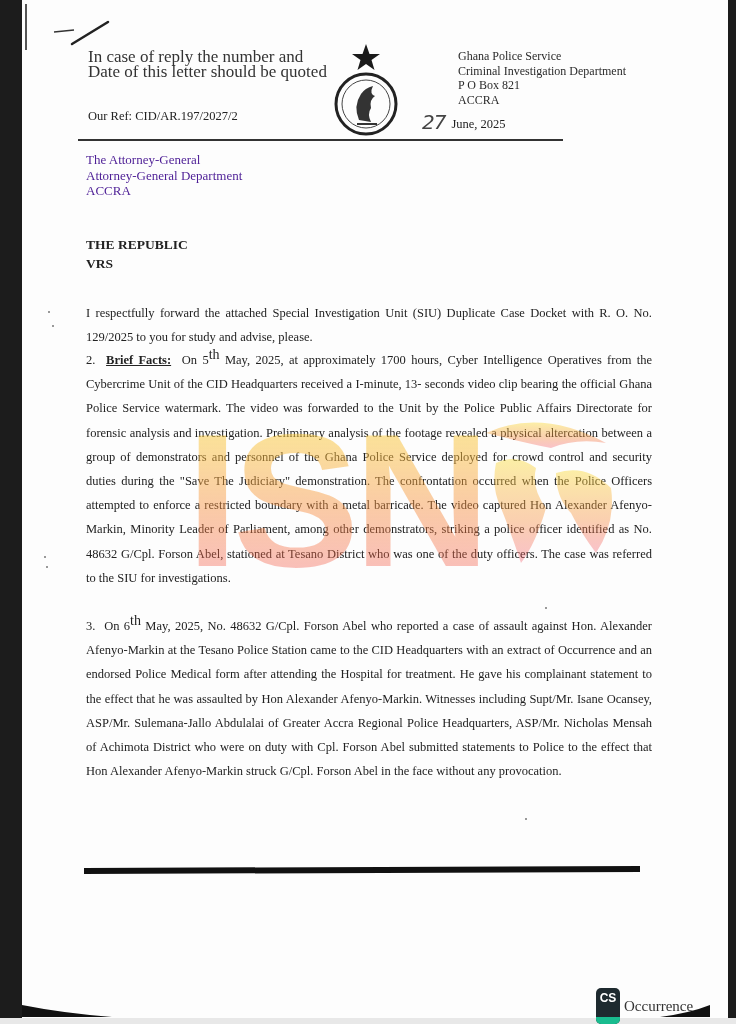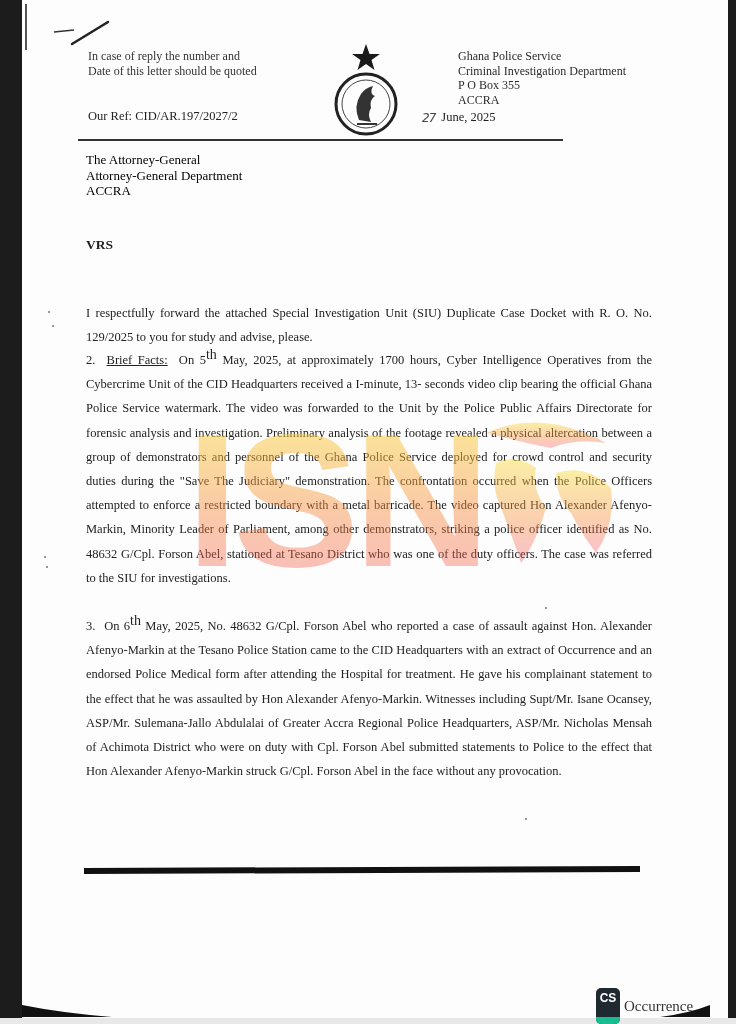--- a/index.html
+++ b/index.html
@@ -10,39 +10,39 @@
       color: #1a1a1a;
     }
     .left-edge { position: absolute; left: 0; top: 0; width: 22px; height: 1024px; background: #1c1c1c; }
     .right-edge { position: absolute; left: 728px; top: 0; width: 8px; height: 1024px; background: #1c1c1c; }
     .bottom-band { position: absolute; left: 0; top: 1018px; width: 736px; height: 6px; background: #e8e8e8; }
     .page { position: absolute; left: 22px; top: 0; width: 706px; height: 1018px; background: #fdfdfd; }
 
     .scan-mark { position: absolute; left: 25px; top: 4px; width: 2px; height: 46px; background: #555; }
     .pen-tick { position: absolute; left: 52px; top: 18px; }
 
-    .reply-note { position: absolute; left: 88px; top: 49px; font-size: 12px; line-height: 15px; color: #333; }
+    .reply-note { position: absolute; left: 88px; top: 49px; font-size: 17px; line-height: 15px; color: #333; }
     .our-ref { position: absolute; left: 88px; top: 109px; font-size: 12.5px; color: #222; }
 
     .crest { position: absolute; left: 331px; top: 42px; width: 70px; height: 96px; }
 
     .sender { position: absolute; left: 458px; top: 49px; font-size: 12px; line-height: 14.5px; color: #2a2a2a; }
     .date-line { position: absolute; left: 422px; top: 110px; font-size: 12.5px; color: #222; }
-    .date-day { font-family: "DejaVu Sans", sans-serif; font-size: 12px; font-style: italic; color: #444; margin-right: 6px; vertical-align: -1px; letter-spacing: -1px; }
+    .date-day { font-family: "DejaVu Sans", sans-serif; font-size: 20px; font-style: italic; color: #444; margin-right: 6px; vertical-align: -1px; letter-spacing: -1px; }
 
     .header-rule { position: absolute; left: 78px; top: 139px; width: 485px; height: 2px; background: #333; }
 
-    .recipient { position: absolute; left: 86px; top: 152px; font-size: 13px; line-height: 15.5px; color: #000000; }
+    .recipient { position: absolute; left: 86px; top: 152px; font-size: 13px; line-height: 15.5px; color: #4c1d95; }
 
     .case-title { position: absolute; left: 86px; top: 235px; font-size: 13.5px; font-weight: bold; line-height: 19px; color: #222; }
     .case-title .defendant { text-decoration: underline; }
 
     .para { position: absolute; left: 86px; width: 566px; font-size: 12.5px; line-height: 24.2px; color: #222; text-align: justify; }
     .para sup { font-size: 14px; line-height: 0; }
-    .para .heading { font-weight: normal; text-decoration: underline; }
+    .para .heading { font-weight: bold; text-decoration: underline; }
     .p1 { top: 301px; }
     .p2 { top: 348px; }
     .p3 { top: 614px; }
 
     .watermark { position: absolute; left: 186px; top: 405px; width: 440px; height: 190px; pointer-events: none; }
     .wm-letters {
       position: absolute; left: 0; top: 0; font-family: "Liberation Sans", sans-serif; font-weight: bold;
       font-size: 190px; line-height: 190px; letter-spacing: -6px;
       background: linear-gradient(to bottom, rgba(250,220,60,0.55), rgba(246,140,60,0.45) 55%, rgba(240,60,80,0.35));
       -webkit-background-clip: text; background-clip: text; color: transparent;
@@ -85,36 +85,37 @@
   <polygon points="35,2 38.5,12 49,12 40.5,18 43.5,28 35,22 26.5,28 29.5,18 21,12 31.5,12" fill="#1a1a1a"></polygon>
   <circle cx="35" cy="62" r="30" fill="none" stroke="#222" stroke-width="3"></circle>
   <circle cx="35" cy="62" r="24" fill="none" stroke="#444" stroke-width="1"></circle>
   <path d="M28 78 Q22 64 30 52 Q34 46 42 44 Q38 52 44 54 Q38 58 40 66 Q36 72 40 80 Z" fill="#333"></path>
   <path d="M26 82 L46 82" stroke="#333" stroke-width="2"></path>
 </svg>
 
 <div class="sender">
   <div>Ghana Police Service</div>
   <div>Criminal Investigation Department</div>
-  <div>P O Box 355</div>
+  <div>P O Box 821</div>
   <div>ACCRA</div>
 </div>
 <div class="date-line">
   <span class="date-day">27</span><span>June, 2025</span>
 </div>
 
 <div class="header-rule"></div>
 
 <div class="recipient">
   <div>The Attorney-General</div>
   <div>Attorney-General Department</div>
   <div>ACCRA</div>
 </div>
 
 <div class="case-title">
+  <div>THE REPUBLIC</div>
   <div>VRS</div>
 </div>
 
 <div class="para p1">I respectfully forward the attached Special Investigation Unit (SIU) Duplicate Case Docket with R. O. No. 129/2025 to you for study and advise, please.</div>
 
 <div class="para p2">
   <span>2.</span>&nbsp;
   <span class="heading">Brief Facts:</span>&nbsp;
   <span>On 5</span><sup>th</sup><span> May, 2025, at approximately 1700 hours, Cyber Intelligence Operatives from the Cybercrime Unit of the CID Headquarters received a I-minute, 13- seconds video clip bearing the official Ghana Police Service watermark. The video was forwarded to the Unit by the Police Public Affairs Directorate for forensic analysis and investigation. Preliminary analysis of the footage revealed a physical altercation between a group of demonstrators and personnel of the Ghana Police Service deployed for crowd control and security duties during the "Save The Judiciary" demonstration. The confrontation occurred when the Police Officers attempted to enforce a restricted boundary with a metal barricade. The video captured Hon Alexander Afenyo- Markin, Minority Leader of Parliament, among other demonstrators, striking a police officer identified as No. 48632 G/Cpl. Forson Abel, stationed at Tesano District who was one of the duty officers. The case was referred to the SIU for investigations.</span>
 </div>

